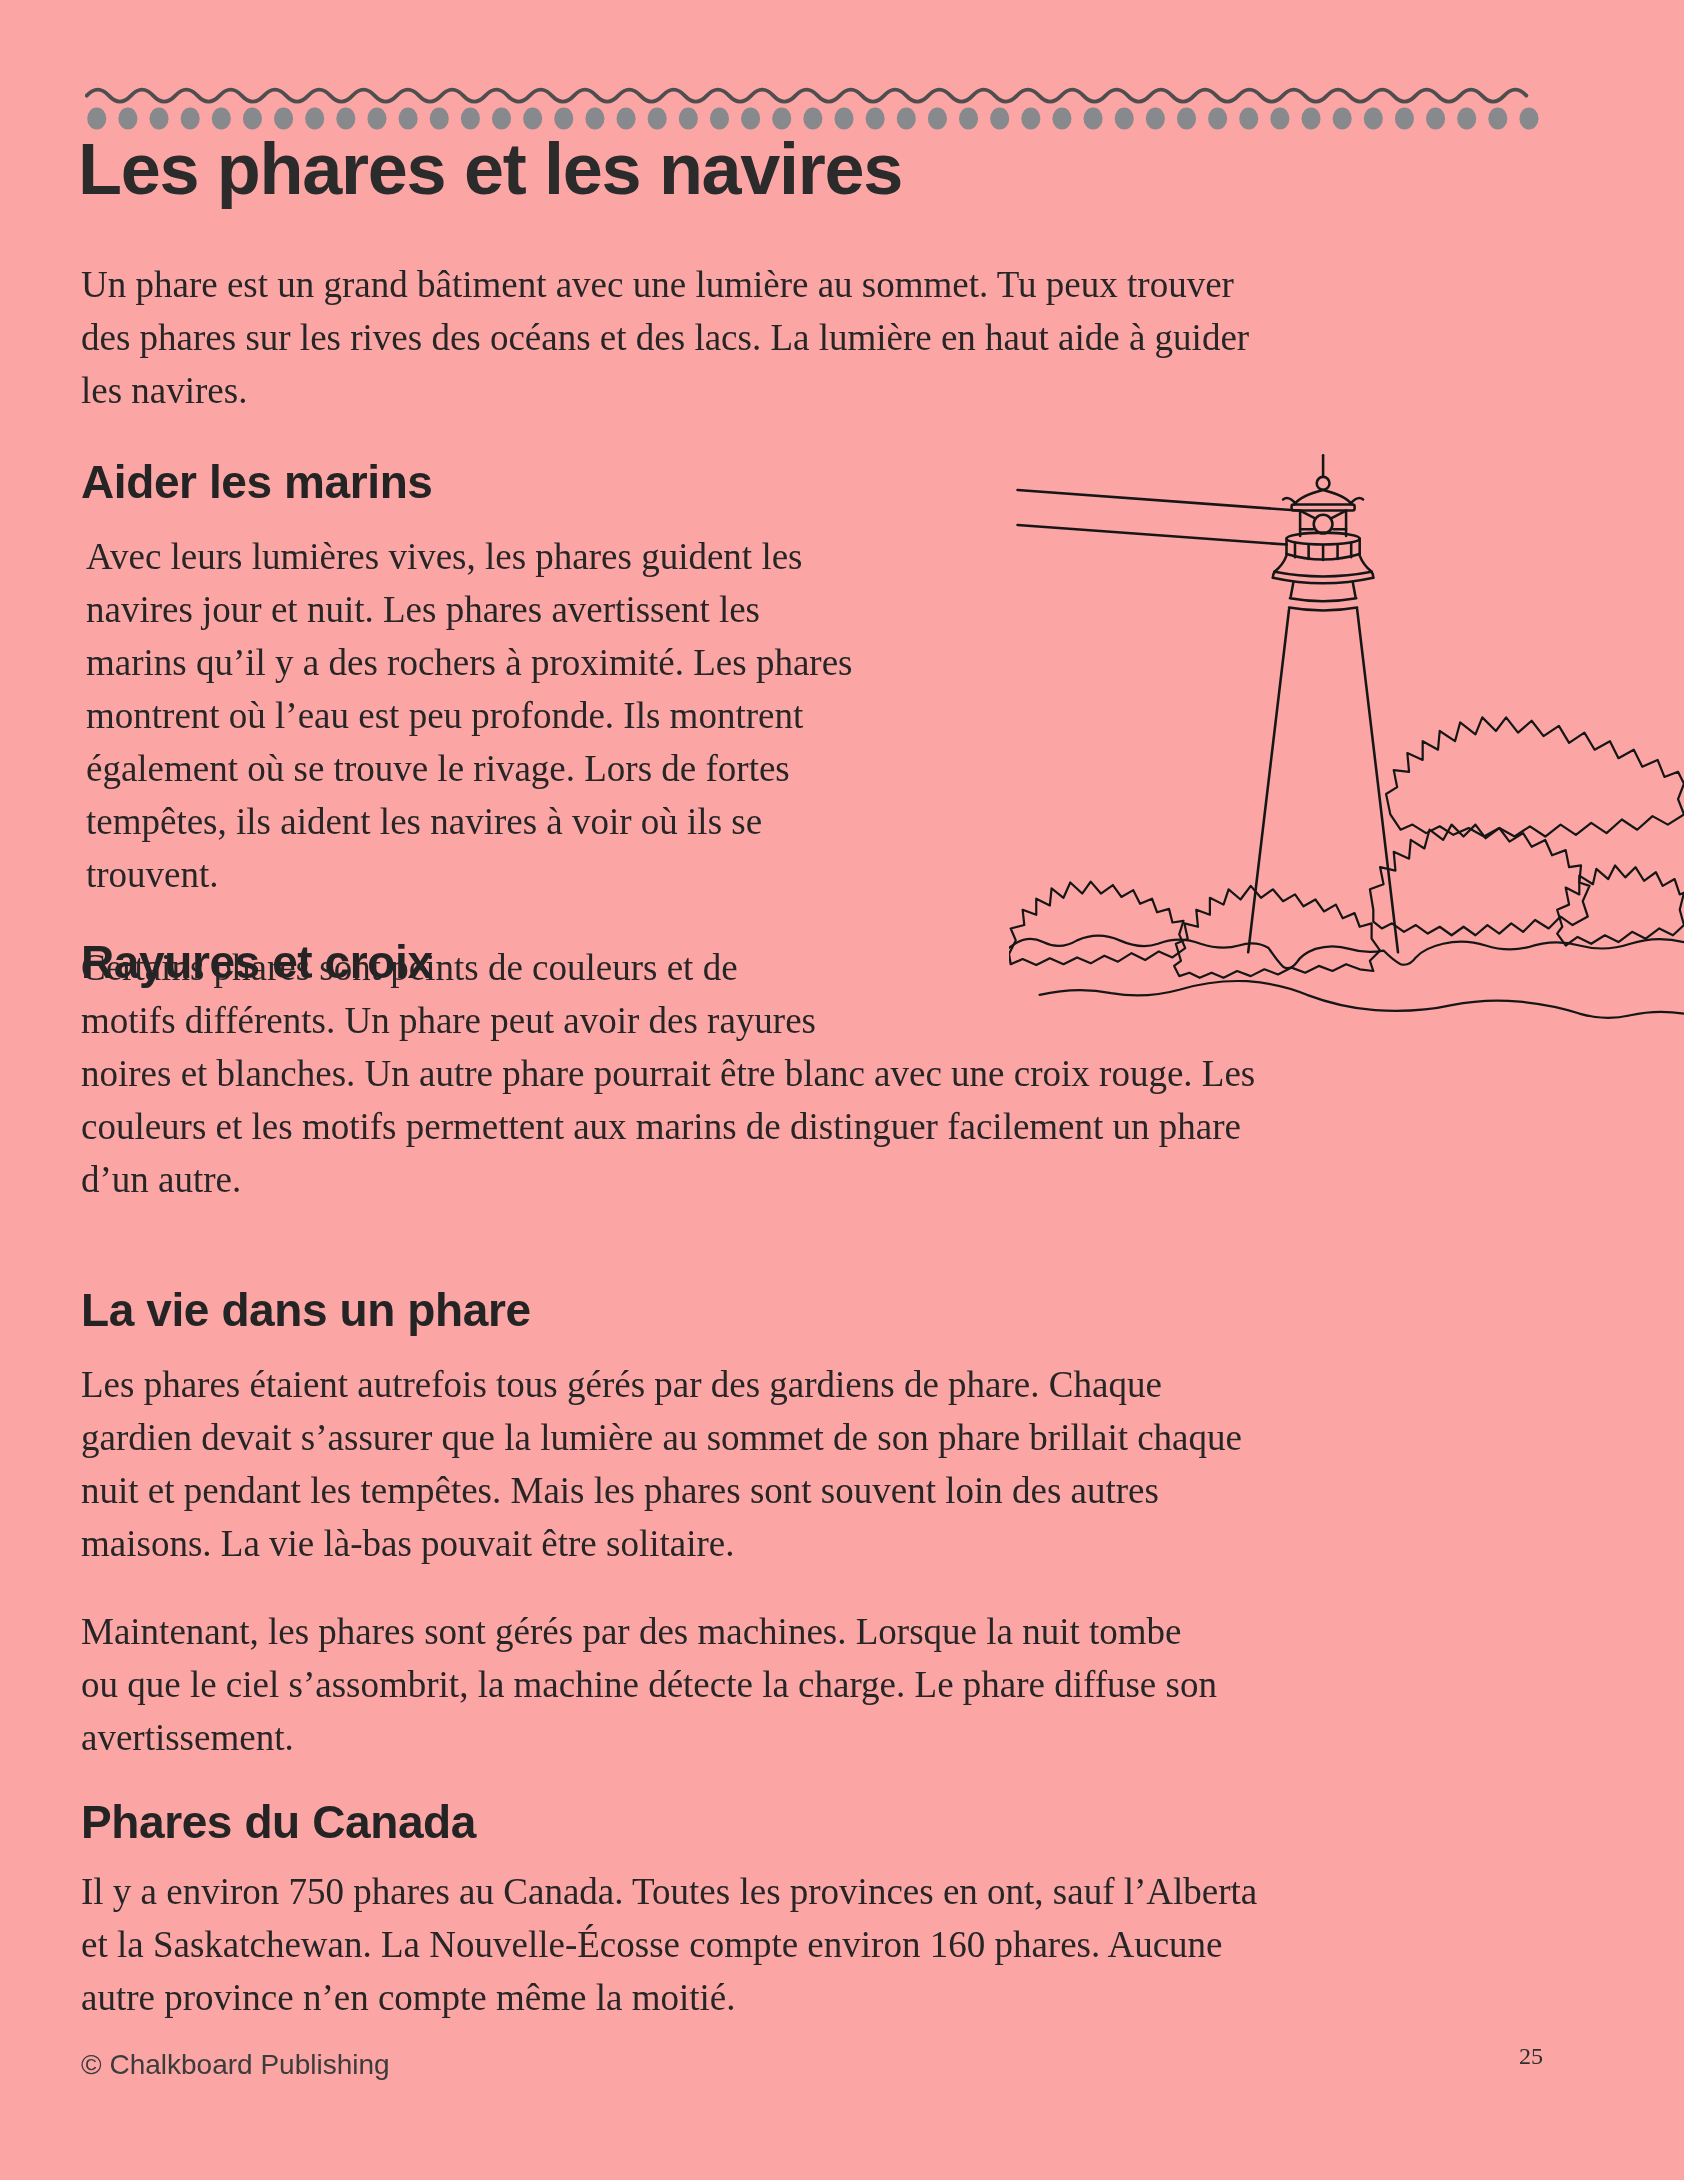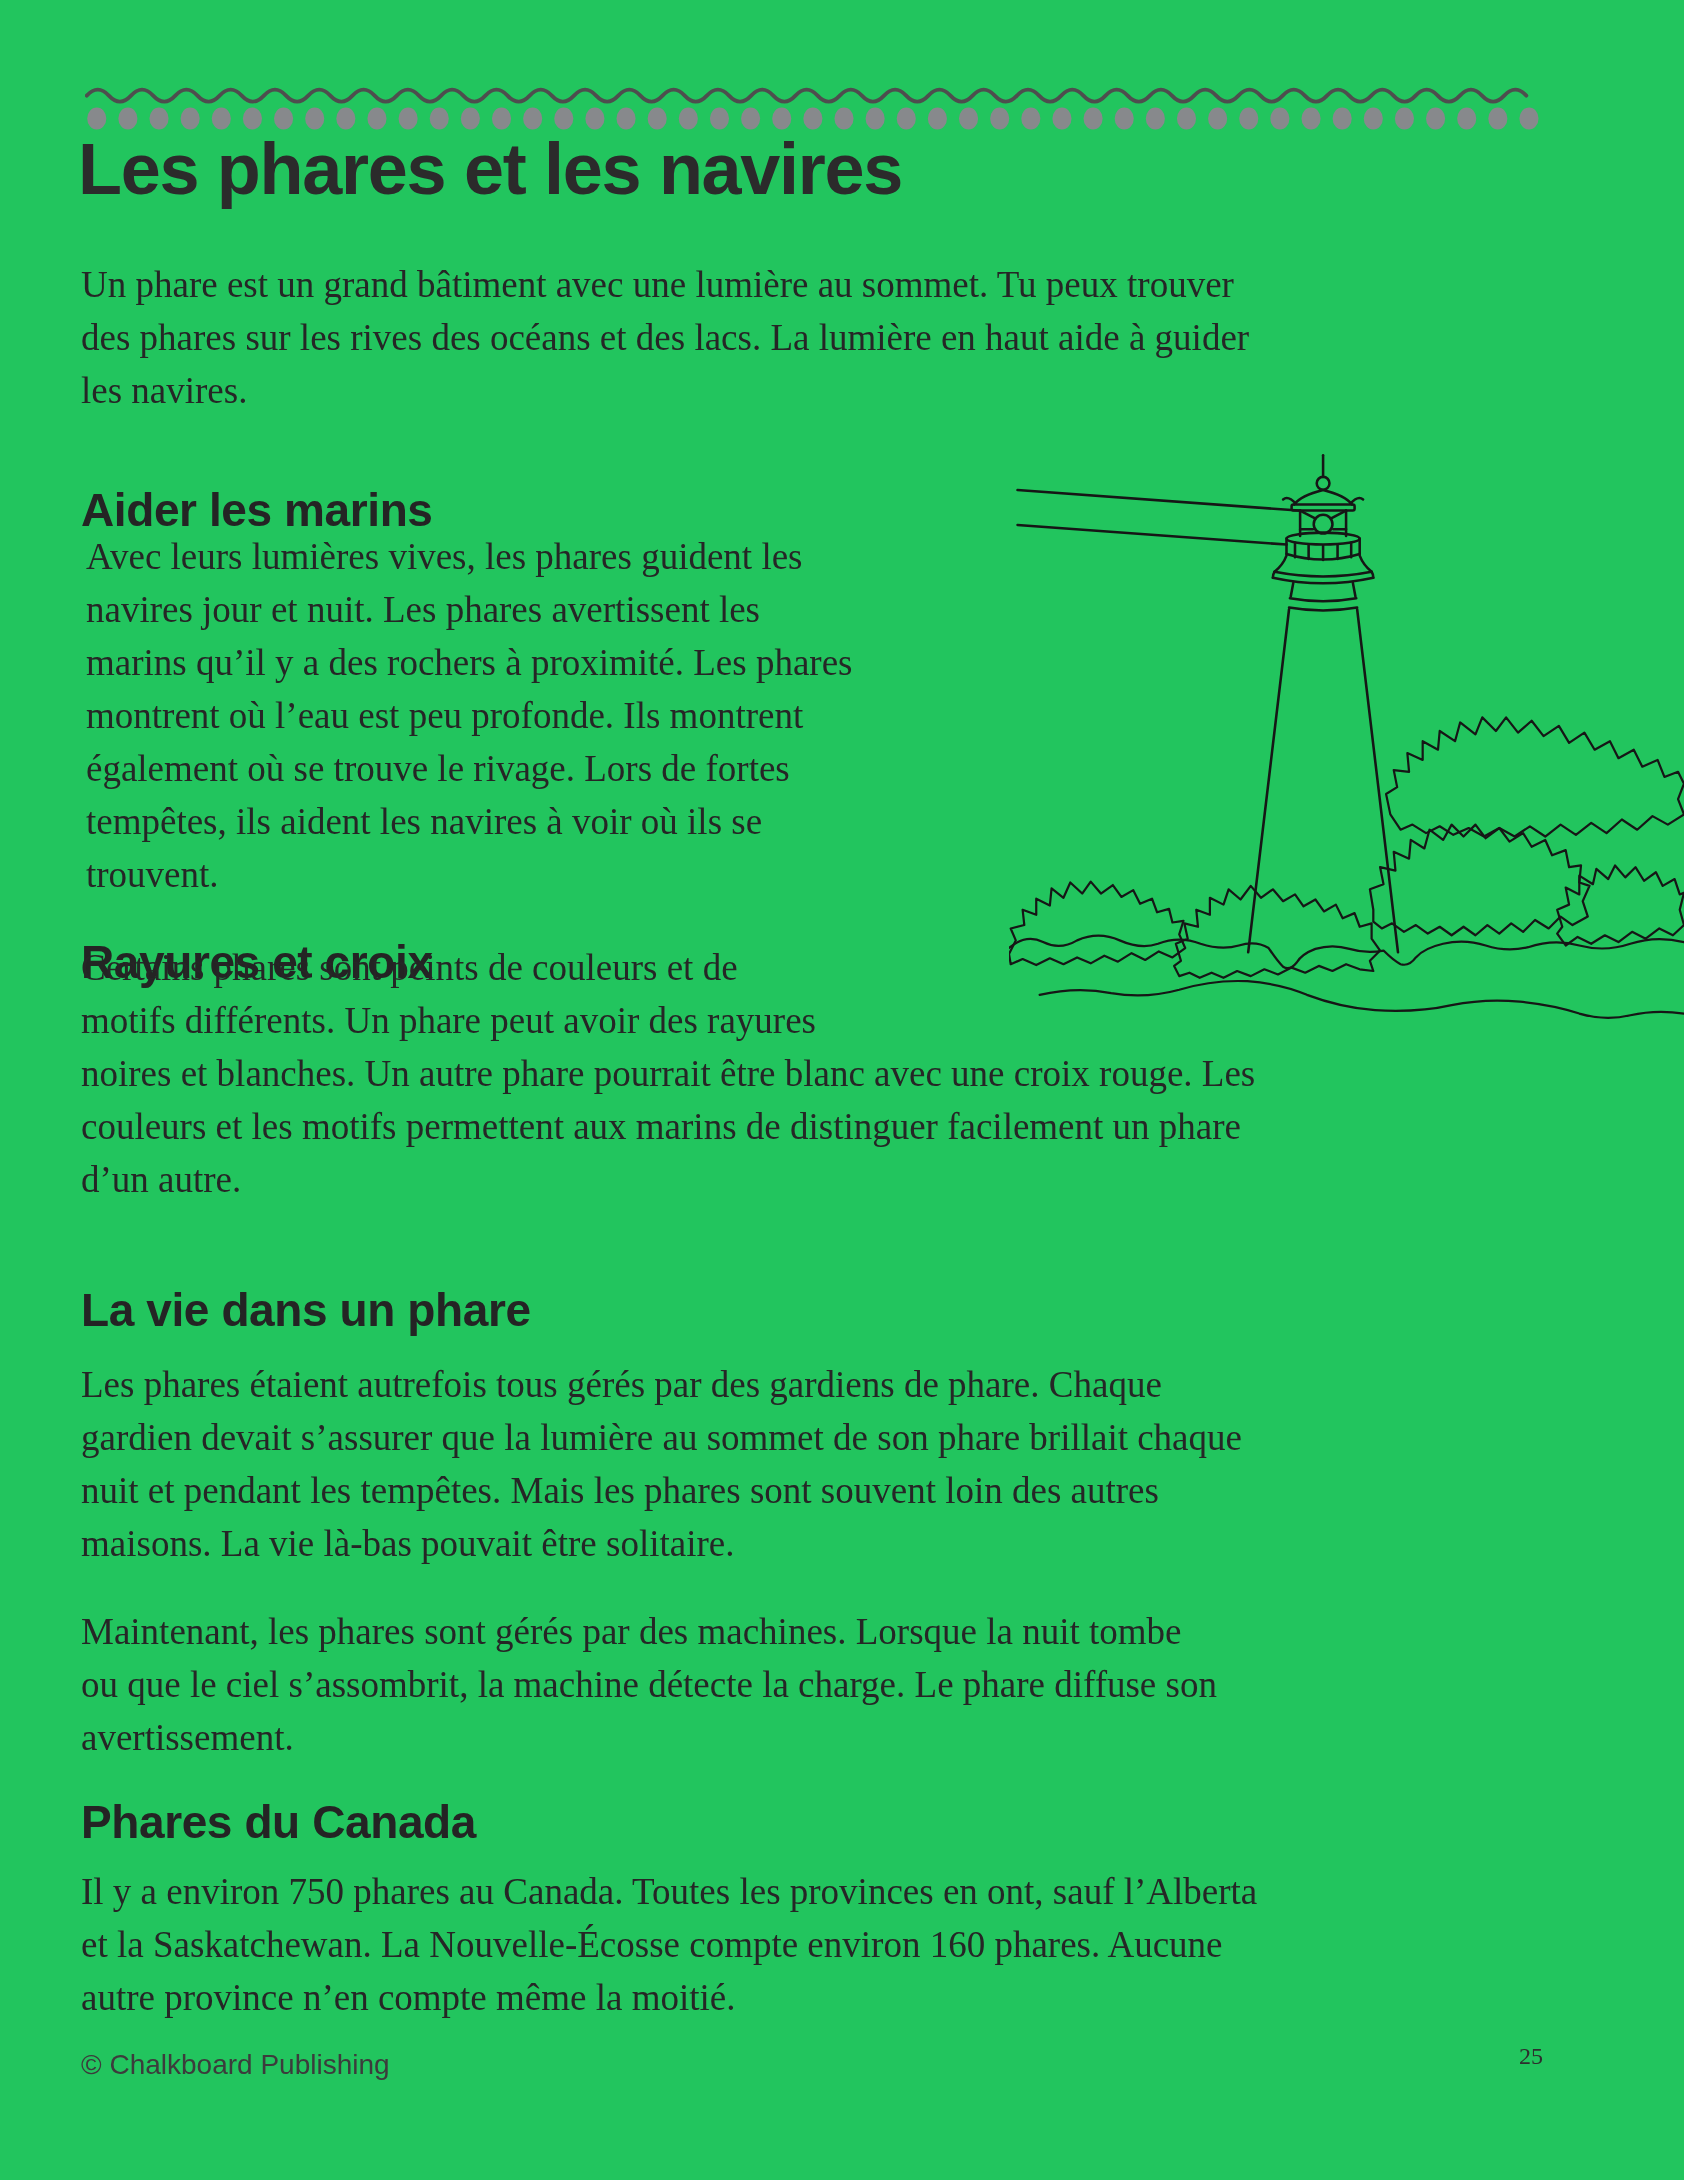--- a/index.html
+++ b/index.html
@@ -1,20 +1,20 @@
 <!DOCTYPE html>
 <html style="font-size:13.6px"><head>
 <meta charset="utf-8">
 <style>
   html,body{margin:0;padding:0;background:#ffffff;}
   .page{
     position:relative;
     width:1685px;
     height:2181px;
-    background:#22c55e;
+    background:#fca5a5;
     overflow:hidden;
     font-family:"Liberation Serif", serif;
     color:#262626;
   }
   .abs{position:absolute;}
   .deco-border{left:85px;top:82px;width:1472px;height:51px;}
   .page-title{
     left:78px;top:128px;
     font-family:"Liberation Sans", sans-serif;
     font-weight:700;
@@ -31,21 +31,21 @@
   }
   .section-heading{
     font-family:"Liberation Sans", sans-serif;
     font-weight:700;
     font-size:46px;
     letter-spacing:-0.4px;
     color:#242424;
     white-space:pre;
   }
   .intro{left:81px;top:258px;}
-  .h-aider{left:81px;top:455px;margin-top:28px;}
+  .h-aider{left:81px;top:455px;}
   .p-aider{left:86px;top:530px;}
   .h-rayures{left:81px;top:919px;margin-top:16px;}
   .p-rayures{left:81px;top:941px;font-family:Liberation Serif, serif;}
   .h-vie{left:81px;top:1283px;}
   .p-vie1{left:81px;top:1358px;}
   .p-vie2{left:81px;top:1605px;}
   .h-canada{left:81px;top:1795px;}
   .p-canada{left:81px;top:1865px;}
   .footer-copy{
     left:81px;top:2049px;

